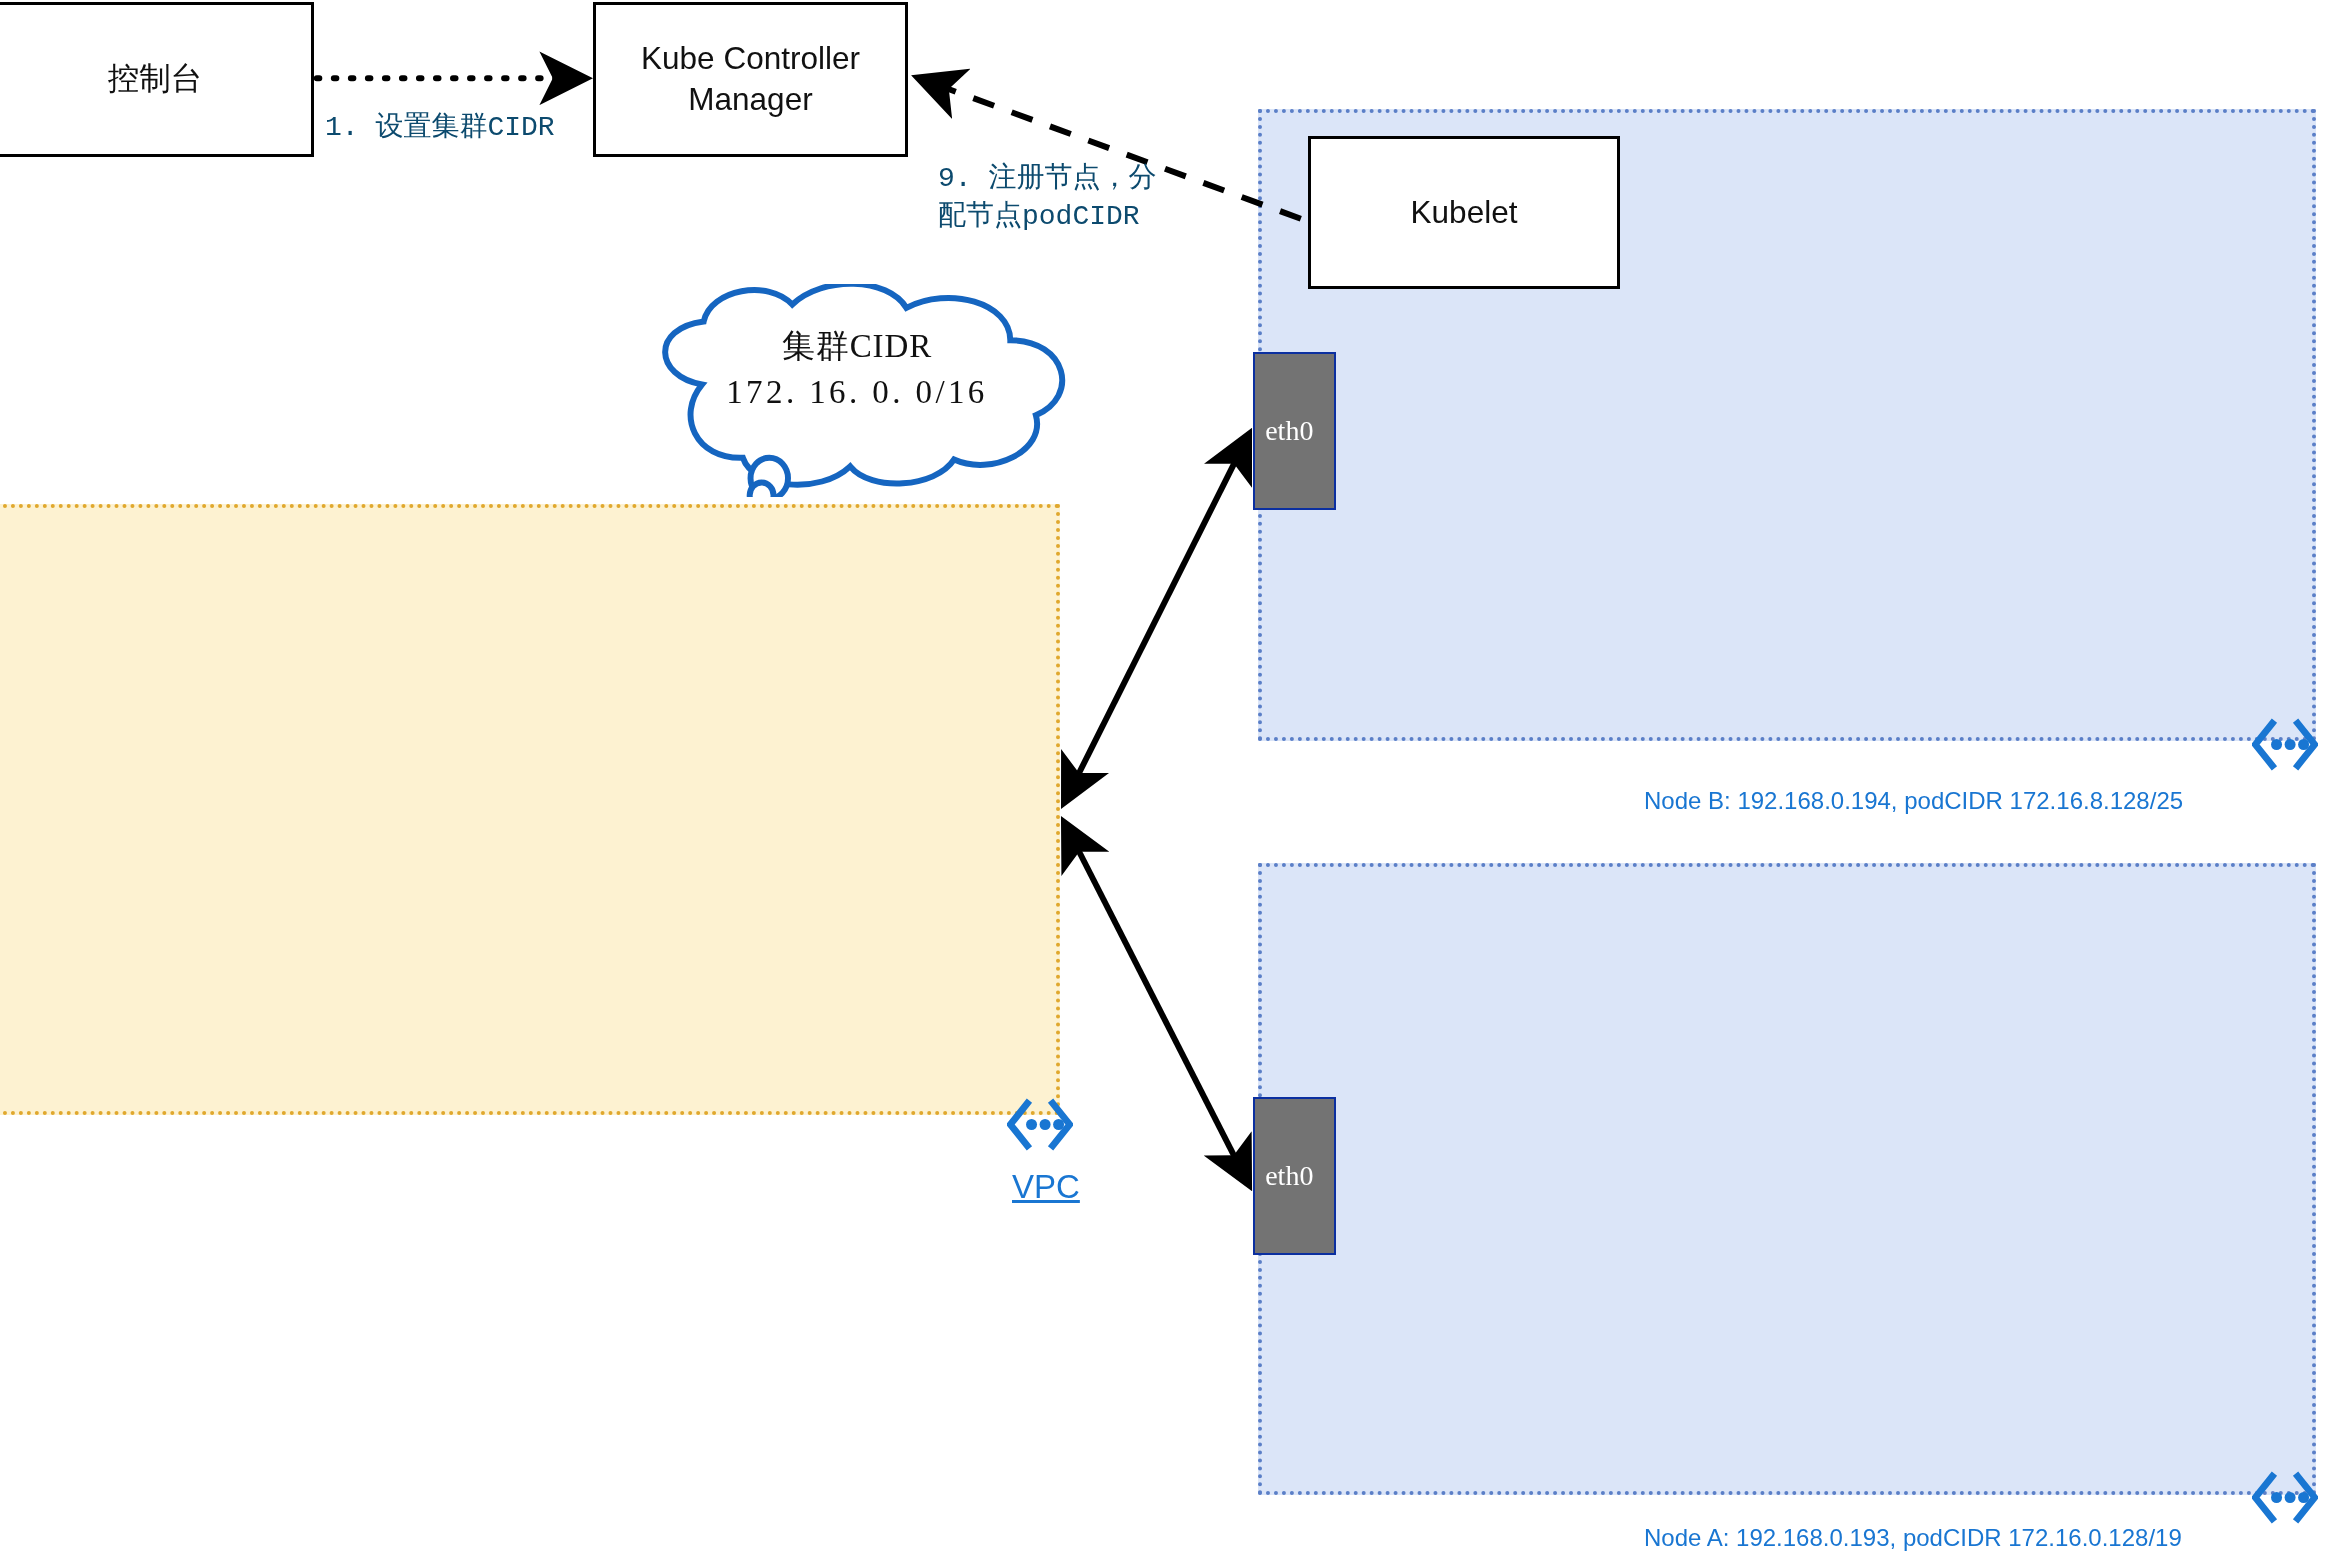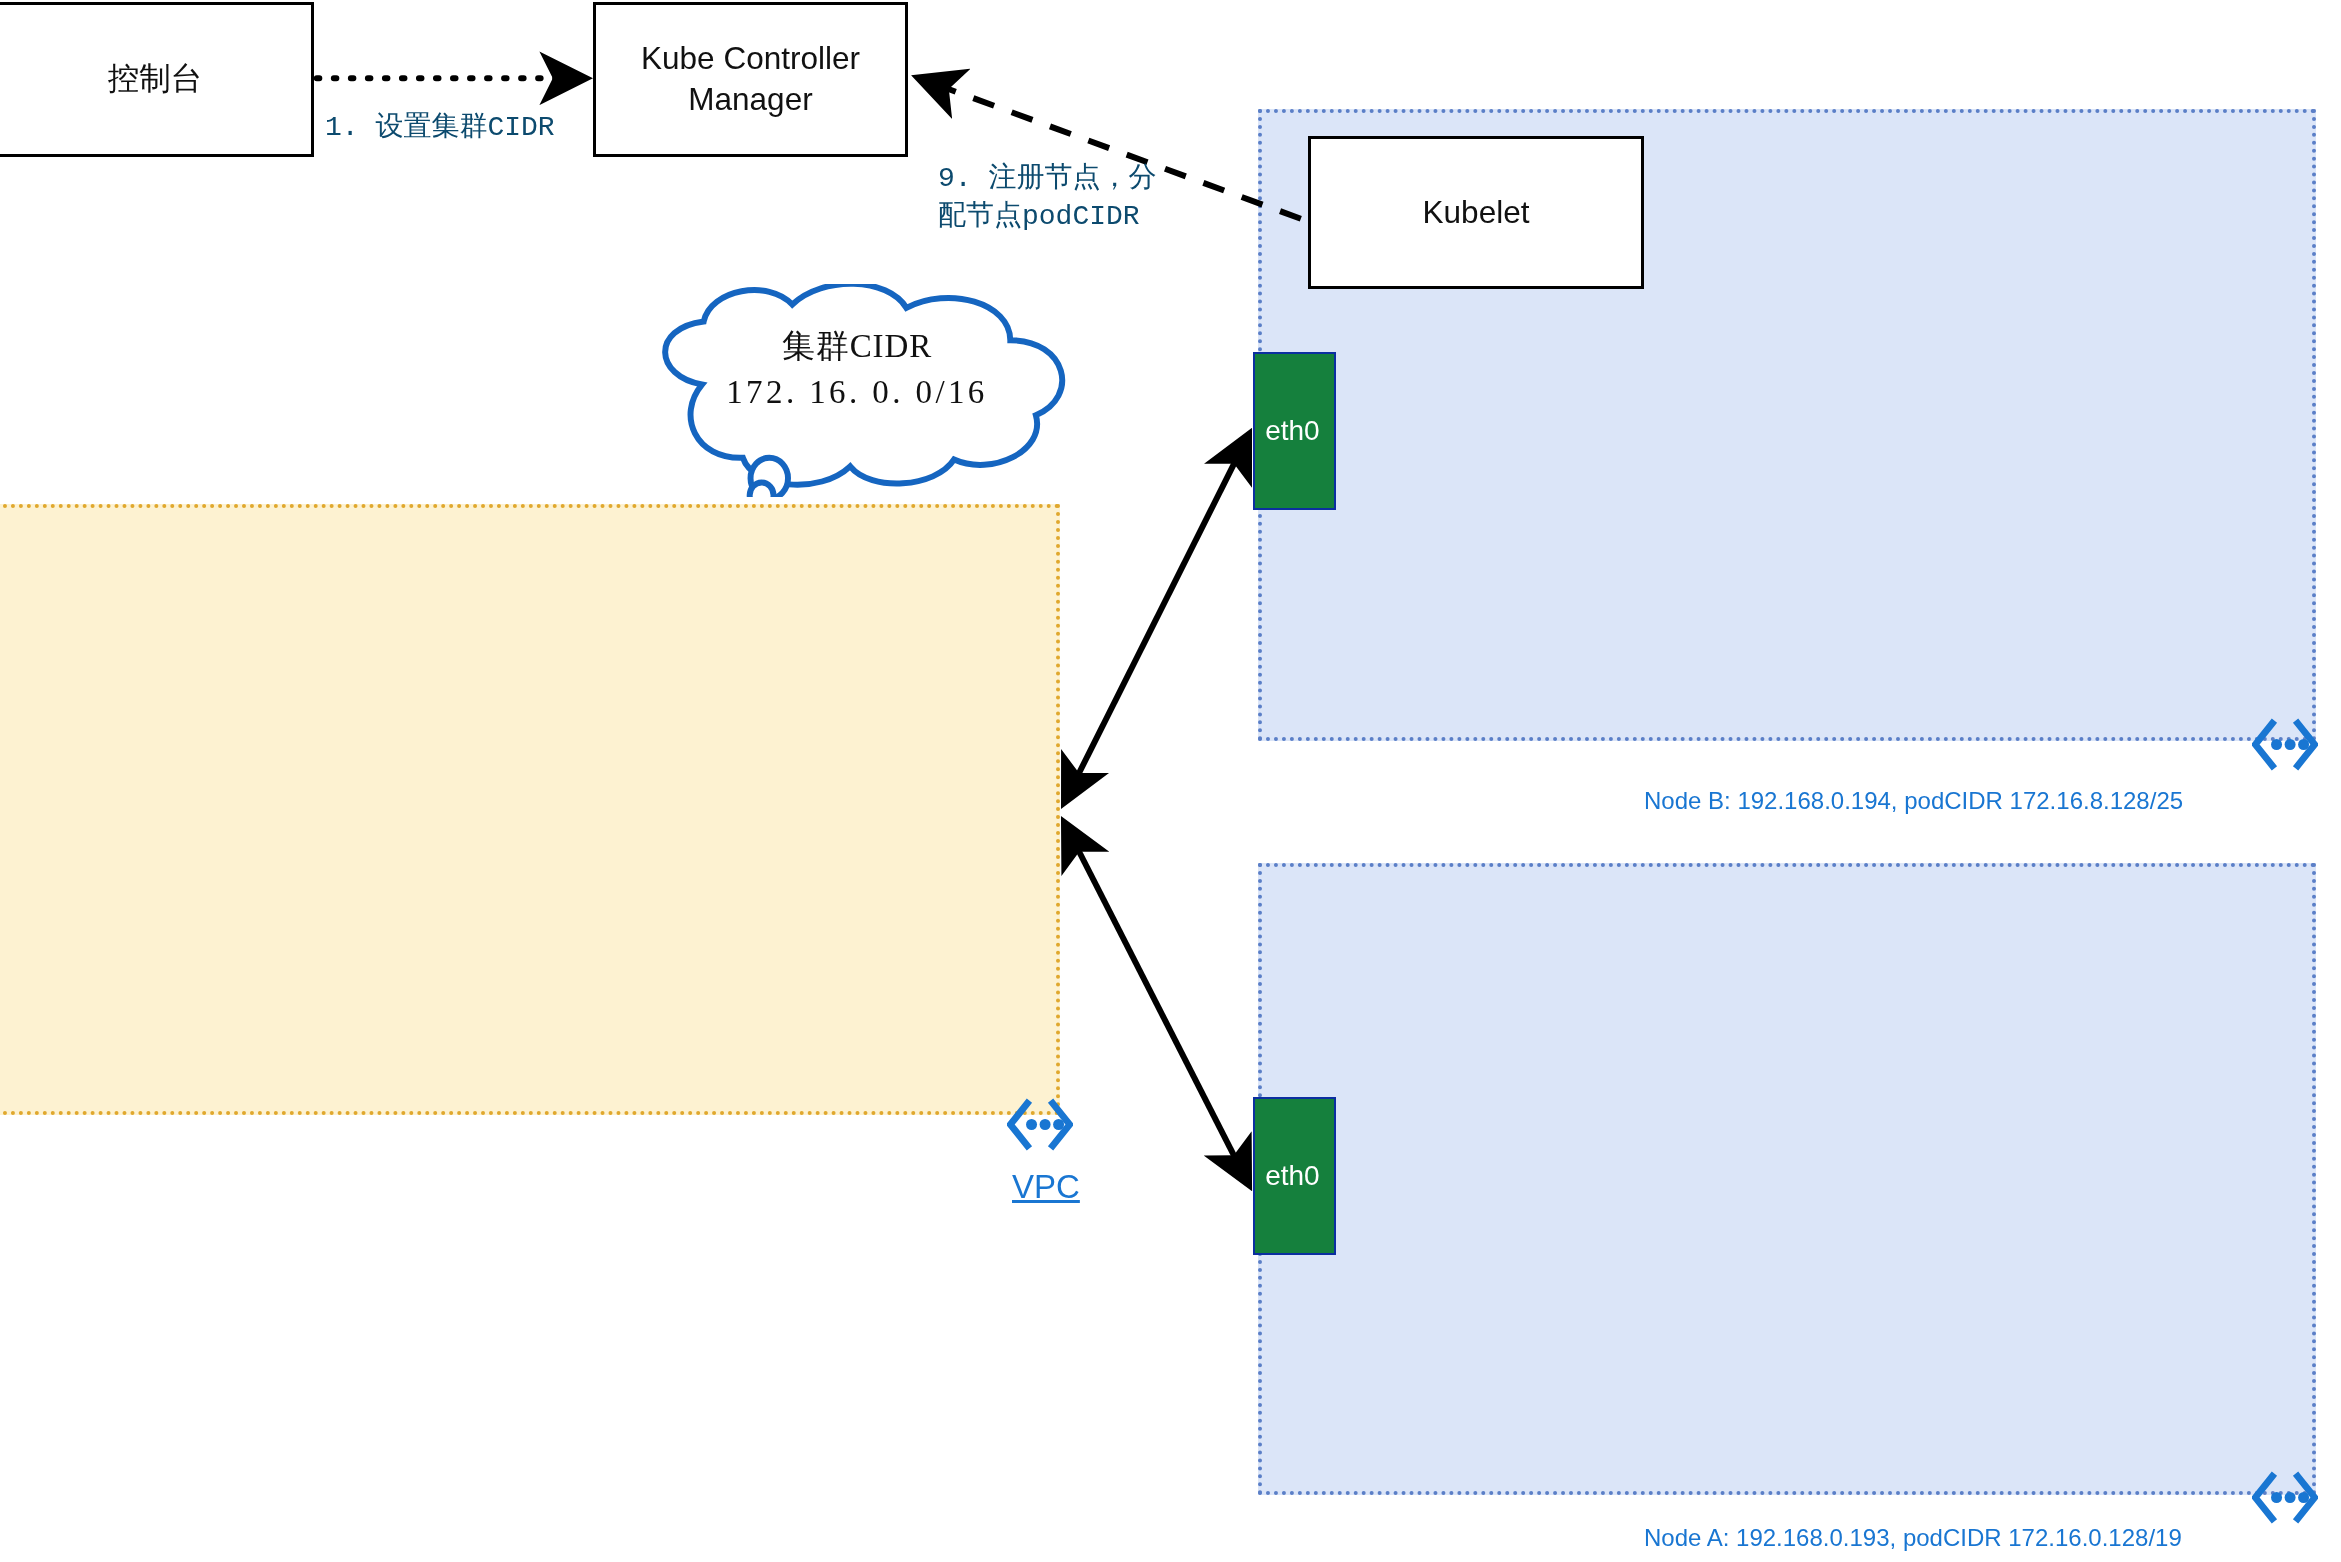--- a/index.html
+++ b/index.html
@@ -30,21 +30,21 @@
     align-items: center;
     justify-content: center;
     text-align: center;
     color: #111111;
     font-size: 31.5px;
     line-height: 1.32;
     font-family: "Liberation Sans", sans-serif;
   }
   #console-box   { left: -3.4px;  top: 1.7px;  width: 317px;  height: 155px; }
   #kcm-box       { left: 593px; top: 1.7px;  width: 315px;  height: 155px; }
-  #kubelet-box   { left: 1308px; top: 136px; width: 336px; height: 153px; }
+  #kubelet-box   { left: 1308px; top: 136px; width: 312px; height: 153px; }
 
   
   .zone {
     position: absolute;
     box-sizing: border-box;
   }
   #node-b-zone {
     left: 1258px; top: 109px; width: 1058px; height: 632px;
     background: #dbe5f8;
     border: 4.3px dotted #5b7fc7;
@@ -57,29 +57,29 @@
   #vpc-zone {
     left: -5.1px; top: 504px; width: 1065px; height: 611px;
     background: #fdf2d1;
     border: 4.3px dotted #e0a82e;
   }
 
   
   .eth0 {
     position: absolute;
     box-sizing: border-box;
-    background: #15803d;
+    background: #737373;
     border: 2.6px solid #0b2fa0;
     color: #ffffff;
     font-size: 28px;
     display: flex;
     align-items: center;
     justify-content: flex-start;
     padding-left: 10.2px;
-    font-family: Liberation Sans, sans-serif;
+    font-family: Liberation Serif, serif;
   }
   #eth0-node-b { left: 1253px; top: 352px; width: 83px; height: 158px; }
   #eth0-node-a { left: 1253px; top: 1097px; width: 83px; height: 158px; }
 
   
   .zone-caption {
     position: absolute;
     color: #1976d2;
     font-size: 24px;
     white-space: nowrap;

